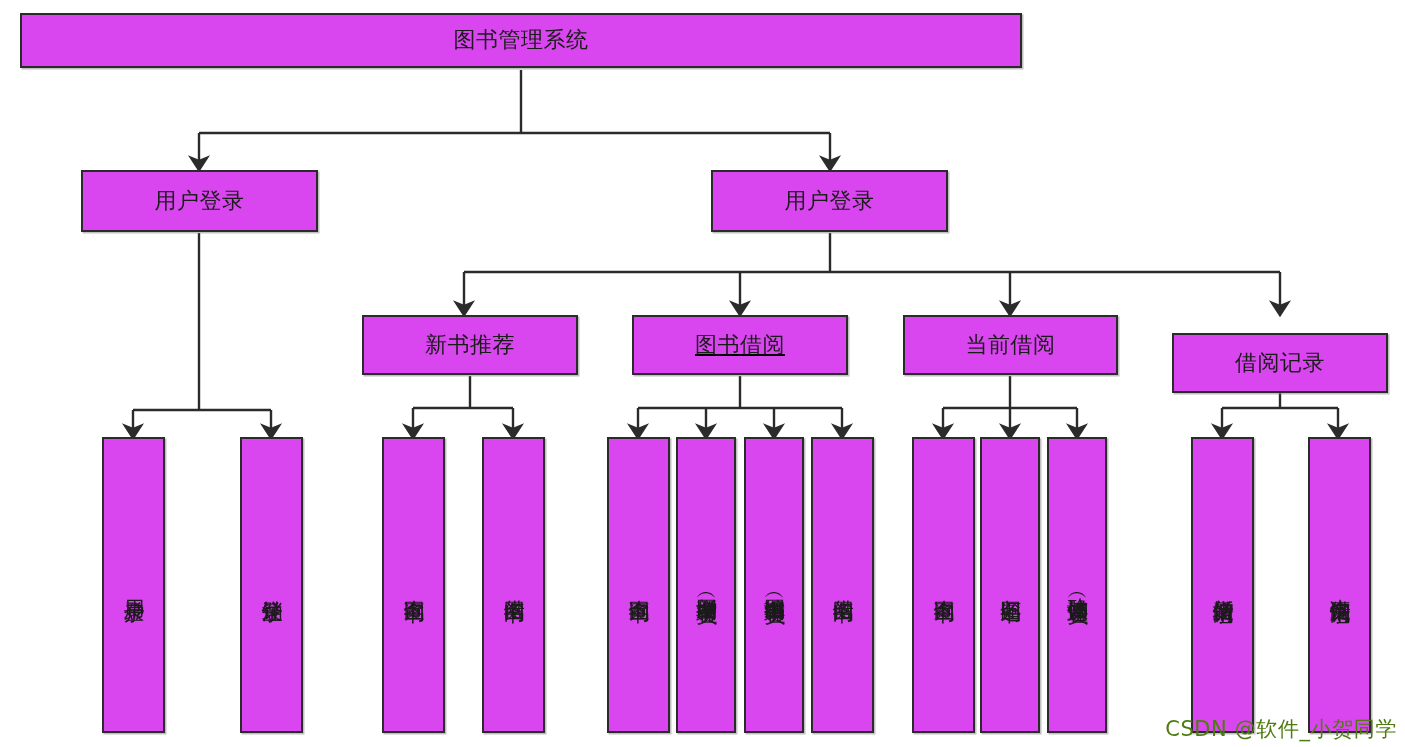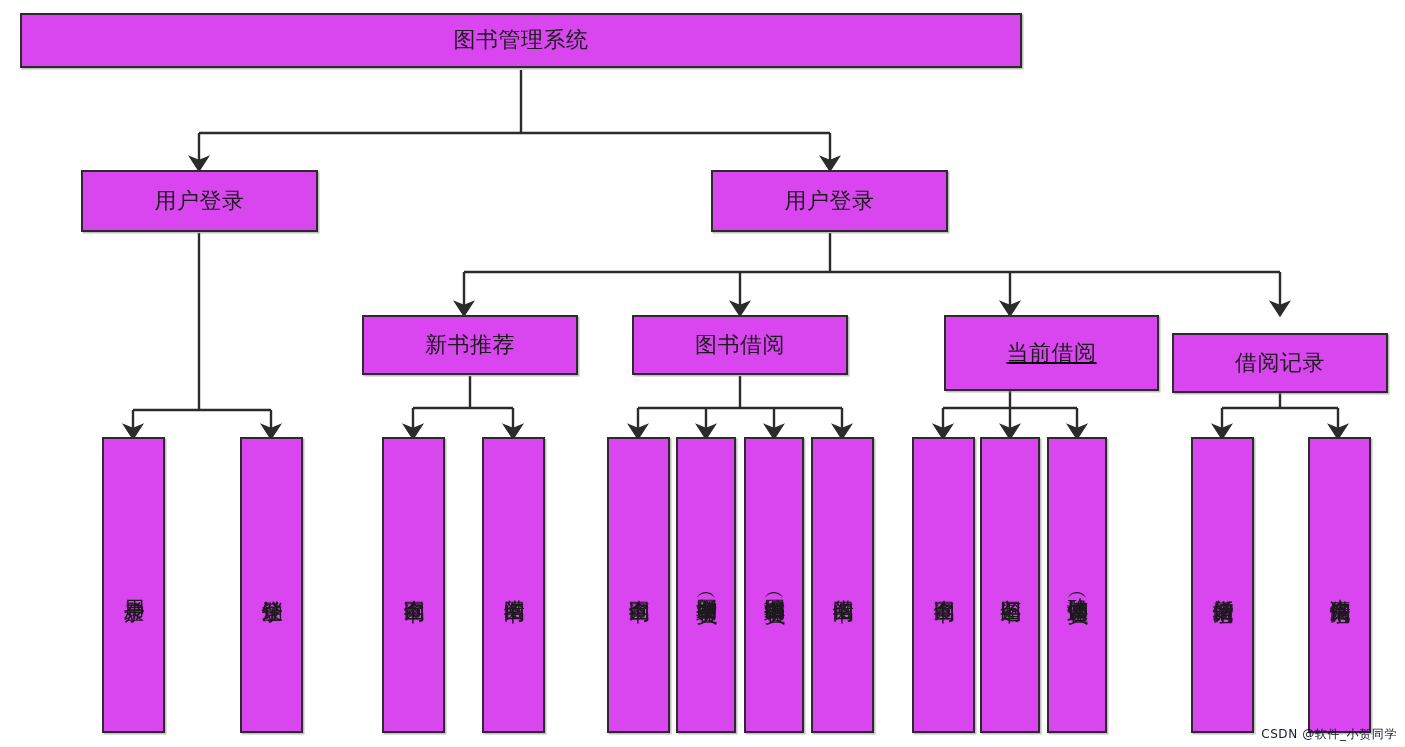--- a/index.html
+++ b/index.html
@@ -53,22 +53,22 @@
     line-height: 1.32;
     letter-spacing: 1px;
     text-align: center;
     white-space: normal;
     max-height: 100%;
   }
   .watermark {
     position: absolute;
     right: 8px;
     bottom: 4px;
-    font-size: 12px;
-    color: #0f172a;
+    font-size: 21px;
+    color: #4d7c0f;
     letter-spacing: 0.6px;
     white-space: nowrap;
     pointer-events: none;
   }
 </style>
 </head>
 <body>
 
 <div id="diagram-root">
 
@@ -147,25 +147,25 @@
   </div>
 
   <div class="node-box" style="left:711px; top:170px; width:237px; height:62px;">
     <span class="node-label-h">用户登录</span>
   </div>
 
   <div class="node-box" style="left:362px; top:315px; width:216px; height:60px;">
     <span class="node-label-h">新书推荐</span>
   </div>
 
-  <div class="node-box" style="left:632px; top:315px; width:216px; height:60px;">
+  <div class="node-box" style="left:632px; top:315px; width:216px; height:60px;text-decoration:underline;">
     <span class="node-label-h">图书借阅</span>
   </div>
 
-  <div class="node-box" style="left:944px; top:315px; width:215px; height:76px;text-decoration:underline;">
+  <div class="node-box" style="left:903px; top:315px; width:215px; height:60px;">
     <span class="node-label-h">当前借阅</span>
   </div>
 
   <div class="node-box" style="left:1172px; top:315px; width:216px; height:60px;margin-top:18px;">
     <span class="node-label-h">借阅记录</span>
   </div>
 
   <div class="node-box" style="left:102px; top:437px; width:63px; height:296px;">
     <span class="node-label-v">用户登录</span>
   </div>

